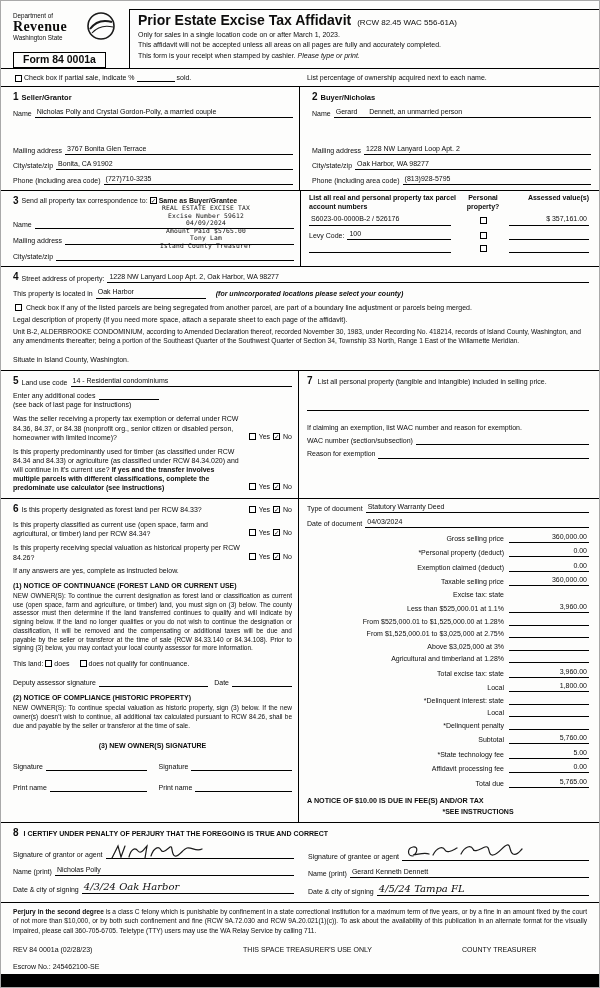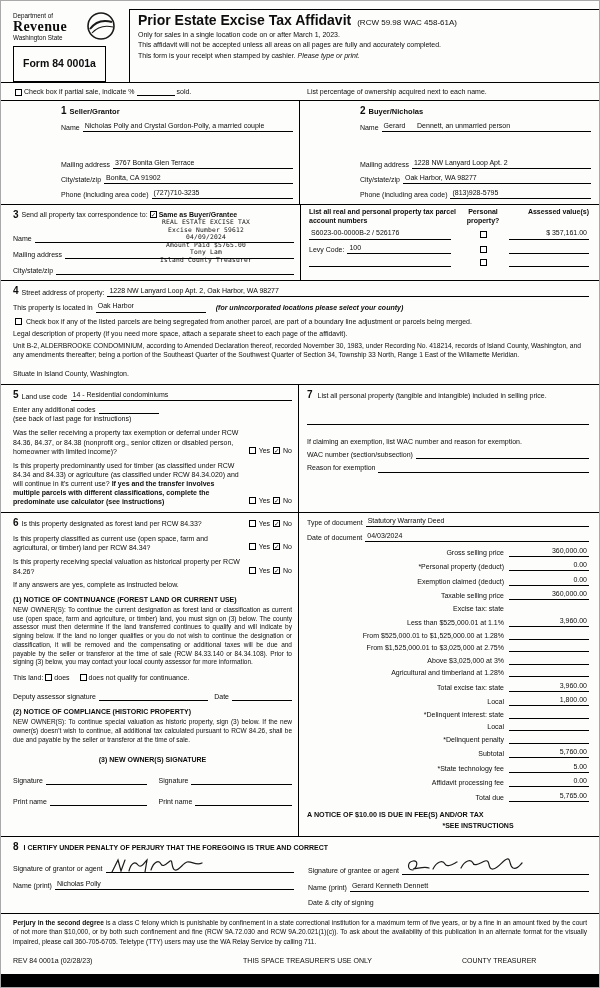--- a/index.html
+++ b/index.html
@@ -18,34 +18,34 @@
   .flabel { white-space:nowrap; padding-right:3px; }
   .fval { flex:1; border-bottom:1px solid #000; padding:0 2px 1px 2px; min-height:8px; }
   .fval.w110 { flex:0 0 110px; }
   .fval.w60 { flex:0 0 60px; }
   
   .header { display:flex; margin-top:8px; }
   .h-left { width:128px; padding-left:12px; }
   .dept { display:flex; align-items:center; gap:19px; margin-top:2px; }
   .dept-small, .dept-state { font-size:6.3px; }
   .dept-big { font-family:"Liberation Serif", serif; font-size:14px; font-weight:bold; letter-spacing:.4px; line-height:1; }
-  .form-no { border:1px solid #000; display:inline-block; margin-top:3px; padding:10px 9px; font-weight:bold; font-size:10.5px; }
+  .form-no { border:1px solid #000; display:inline-block; margin-top:9px; padding:0 9px; font-weight:bold; font-size:10.5px; }
   .h-right { flex:1; border-left:1px solid #000; border-top:1px solid #000; padding:3px 6px 5px 8px; }
   .title-row { display:flex; align-items:baseline; gap:6px; }
   .form-title { font-size:14px; font-weight:bold; line-height:1.1; }
   .rcw { font-size:8px; }
   .h-note { font-size:7px; margin-top:1.5px; }
   
   .partial { display:flex; align-items:flex-end; padding:4px 10px 4px 12px; }
   .partial-left { display:flex; align-items:flex-end; width:50%; }
   .blank-short { display:inline-block; width:38px; border-bottom:1px solid #000; height:8px; margin:0 2px; }
   .partial-right { width:50%; padding-left:6px; }
   
   .sec12 { display:flex; }
-  .sec12 .col { width:300px; padding:3px 8px 5px 12px;margin-left:48px; }
+  .sec12 .col { width:300px; padding:3px 8px 5px 12px; }
   .sec12 .col.left { border-right:1px solid #000; padding-right:6px; }
   .gap22 { height:22px; }
   
   .sec3 { display:flex; }
   .sec3-left { width:300px; border-right:1px solid #000; padding:3px 6px 5px 12px; position:relative; }
   .sec3-head { display:flex; align-items:center; flex-wrap:nowrap; }
   .stamp { position:absolute; left:126px; top:13px; width:158px; text-align:center;
            font-family:"DejaVu Sans Mono", monospace; font-size:6.3px; line-height:1.2; letter-spacing:.2px; z-index:2; }
   .sec3-right { flex:1; padding:3px 10px 5px 8px; }
   .pt-head { display:flex; font-weight:bold; line-height:1.2; }
@@ -112,21 +112,21 @@
             <path d="M4 18 Q12 7 26 11" stroke="#1a1a1a" fill="none" stroke-width="2"></path>
             <path d="M6 22 Q14 13 27 16" stroke="#1a1a1a" fill="none" stroke-width="1.1"></path>
           </svg>
         </span>
       </div>
       <div class="form-no">Form 84 0001a</div>
     </div>
     <div class="h-right">
       <div class="title-row">
         <span class="form-title">Prior Estate Excise Tax Affidavit</span>
-        <span class="rcw">(RCW 59.98 WAC 458-61A)</span>
+        <span class="rcw">(RCW 82.45 WAC 556-61A)</span>
       </div>
       <div class="h-note">Only for sales in a single location code on or after March 1, 2023.</div>
       <div class="h-note">This affidavit will not be accepted unless all areas on all pages are fully and accurately completed.</div>
       <div class="h-note">
         <span>This form is your receipt when stamped by cashier.</span>
         <span class="italic">Please type or print.</span>
       </div>
     </div>
   </div>
   <div class="hr"></div>
@@ -494,36 +494,41 @@
           <span class="fval">
             <svg class="sig-svg" width="110" height="17" viewBox="0 0 110 17">
               <path d="M4 15 L10 3 L13 14 L17 3 M21 14 C23 6 27 4 30 8 C33 12 37 5 39 3 L37 15 M43 13 C46 4 51 3 53 7 C55 11 59 6 62 4 C65 2 63 12 67 13 C71 14 75 6 79 5 C84 4 88 9 94 6" fill="none" stroke="#1b1b1b" stroke-width="1.2" stroke-linecap="round"></path>
             </svg>
           </span>
         </div>
         <div class="frow" style="margin-top:6px;">
           <span class="flabel">Name (print)</span>
           <span class="fval">Nicholas Polly</span>
         </div>
+        <div class="frow" style="margin-top:6px;">
+          <span class="flabel">Date &amp; city of signing</span>
+          <span class="fval hand">4/3/24 Oak Harbor</span>
+        </div>
       </div>
       <div class="s8-col">
         <div class="frow" style="margin-top:2px;">
           <span class="flabel">Signature of grantee or agent</span>
           <span class="fval">
             <svg class="sig-svg" width="120" height="19" viewBox="0 0 120 19">
               <path d="M9 13 C3 13 3 5 9 4 C15 3 13 11 9 12 C16 11 21 9 25 11 M29 12 C33 4 39 3 41 7 C43 11 49 7 53 5 M57 11 C61 3 67 2 69 6 C70 10 76 6 81 4 C87 2 83 13 89 12 C95 11 99 3 103 2 C107 1 105 9 109 11 C113 13 116 8 118 6" fill="none" stroke="#1b1b1b" stroke-width="1.2" stroke-linecap="round"></path>
             </svg>
           </span>
         </div>
         <div class="frow" style="margin-top:6px;">
           <span class="flabel">Name (print)</span>
           <span class="fval">Gerard Kenneth Dennett</span>
         </div>
         <div class="frow" style="margin-top:6px;">
           <span class="flabel">Date &amp; city of signing</span>
+          <span class="fval hand">4/5/24 Tampa FL</span>
         </div>
       </div>
     </div>
   </div>
   <div class="hr"></div>
 
   <div class="perjury">
     <span class="bold">Perjury in the second degree</span><span> is a class C felony which is punishable by confinement in a state correctional institution for a maximum term of five years, or by a fine in an amount fixed by the court of not more than $10,000, or by both such confinement and fine (RCW 9A.72.030 and RCW 9A.20.021(1)(c)). To ask about the availability of this publication in an alternate format for the visually impaired, please call 360-705-6705. Teletype (TTY) users may use the WA Relay Service by calling 711.</span>
   </div>
 

